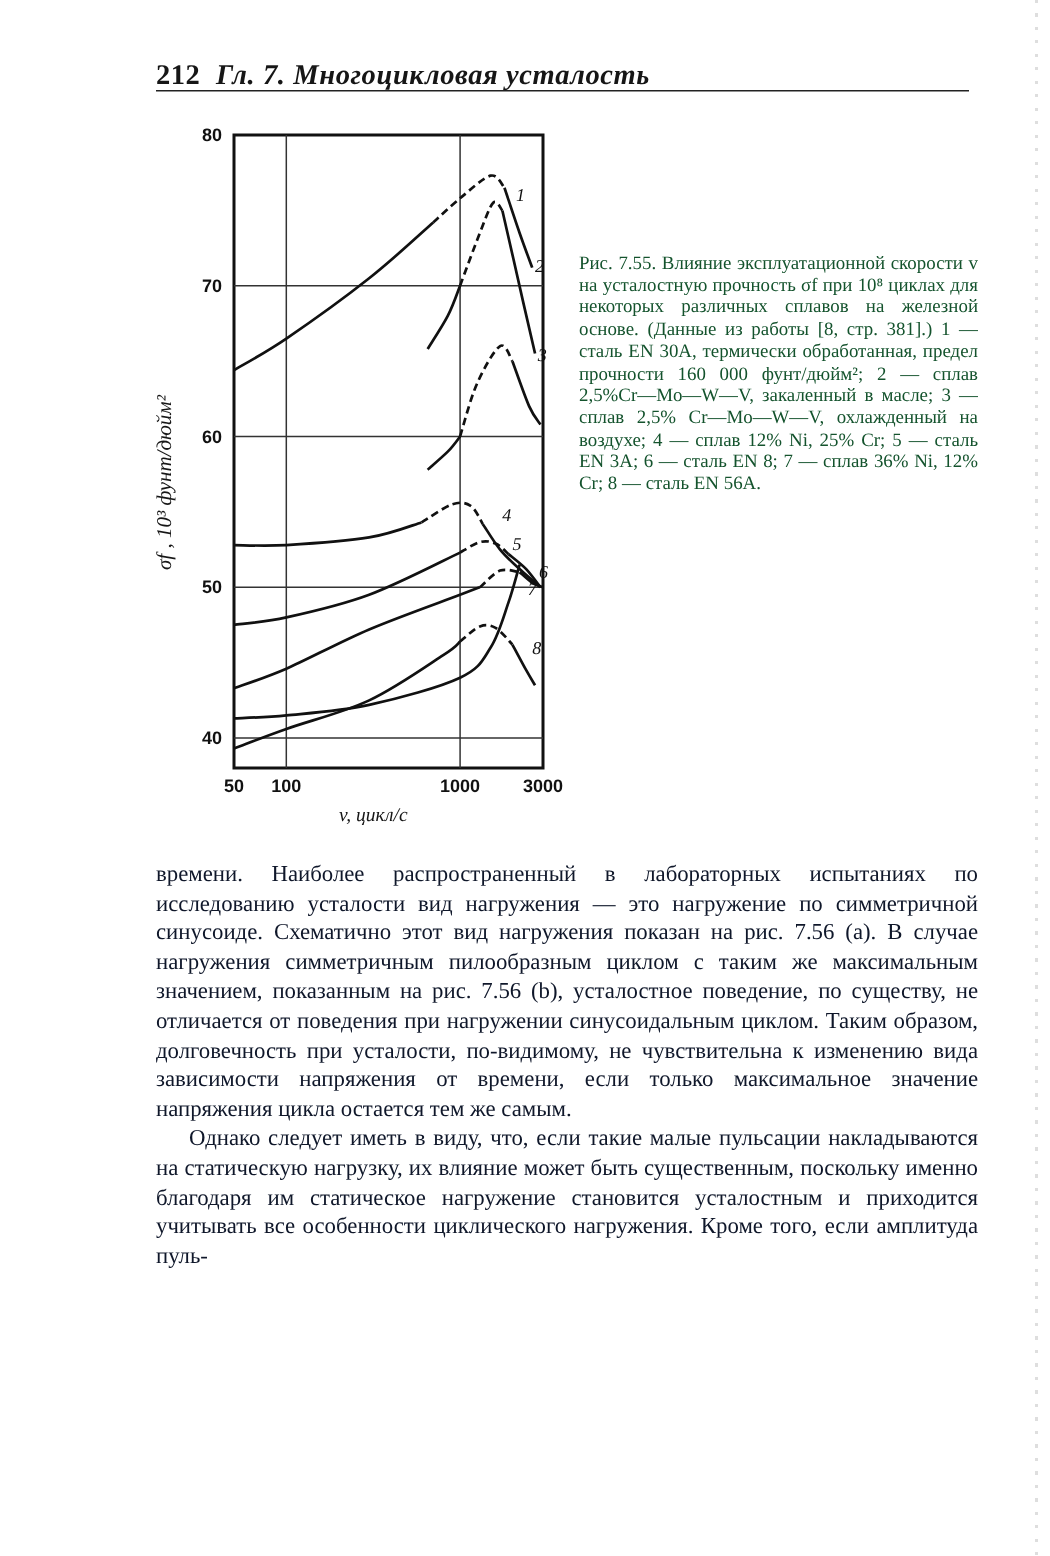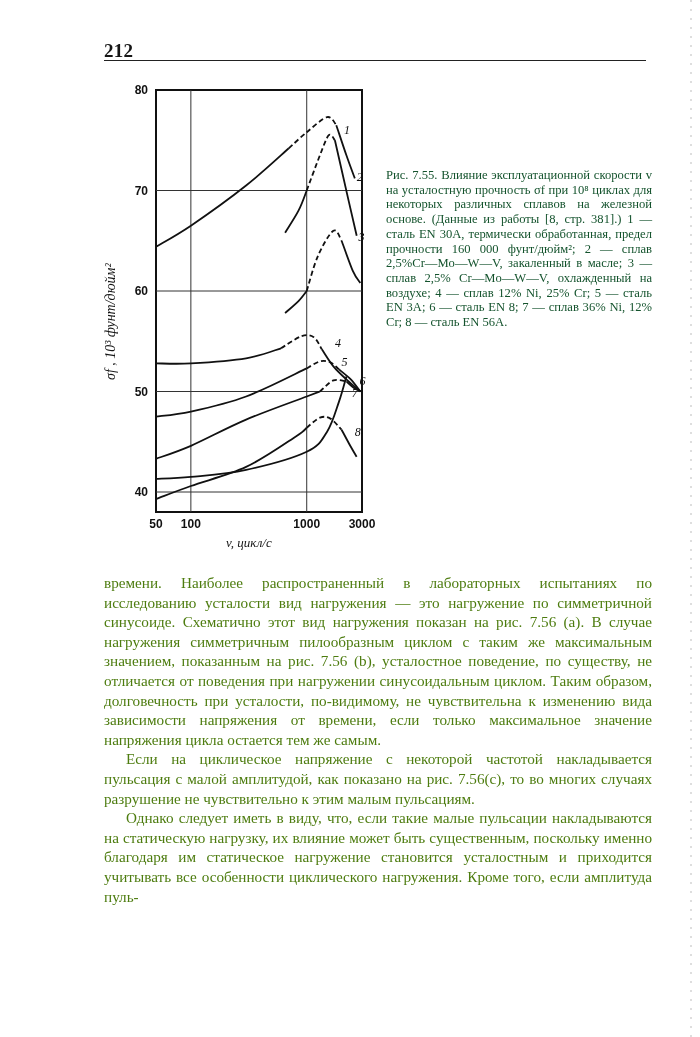--- a/index.html
+++ b/index.html
@@ -15,40 +15,41 @@
   .running-head .title { position: absolute; left: 40px; top: 2px; font-style: italic; font-weight: bold; letter-spacing: 0.4px; }
   #chart { position: absolute; left: 0; top: 0; width: 700px; height: 570px; }
   .caption {
     position: absolute; left: 386px; top: 168px; width: 266px;
     font-size: 12.6px; line-height: 14.7px; text-align: justify; color: #14532d;
   }
   .caption .lead { font-weight: normal; }
   .caption p { margin: 0; }
   .body-text {
     position: absolute; left: 104px; top: 573px; width: 548px;
-    font-size: 15.2px; line-height: 19.6px; text-align: justify; color: #4d7c0f;
+    font-size: 15.2px; line-height: 19.6px; text-align: justify; color: #0f172a;
   }
   .body-text p { margin: 0; }
   .body-text p.indent { text-indent: 22px; }
   .scan-edge {
     position: absolute; right: 8px; top: 0; width: 2px; height: 1037px;
     background: repeating-linear-gradient(to bottom, #c8c8c8 0 2px, transparent 2px 9px);
     opacity: 0.6;
   }
   .axis-label-y {
     position: absolute; left: 103px; top: 380px; transform-origin: 0 0; transform: rotate(-90deg);
     font-size: 14px; font-style: italic; white-space: nowrap;
   }
   .axis-label-x { position: absolute; left: 226px; top: 535px; font-size: 13px; font-style: italic; }
 </style>
 </head>
 <body>
 
 <div class="running-head">
   <span class="pno">212</span>
+  <span class="title">Гл. 7. Многоцикловая усталость</span>
 </div>
 
 <svg id="chart" viewBox="0 0 700 570">
   <g id="grid">
       <rect x="156" y="90" width="206" height="422" fill="none" stroke="#111" stroke-width="2"></rect>
       <line x1="156" y1="492" x2="362" y2="492" stroke="#333" stroke-width="1"></line>
       <line x1="156" y1="391.5" x2="362" y2="391.5" stroke="#333" stroke-width="1"></line>
       <line x1="156" y1="291" x2="362" y2="291" stroke="#333" stroke-width="1"></line>
       <line x1="156" y1="190.5" x2="362" y2="190.5" stroke="#333" stroke-width="1"></line>
       <line x1="190.87452436534898" y1="90" x2="190.87452436534898" y2="512" stroke="#333" stroke-width="1"></line>
@@ -120,17 +121,16 @@
 <div class="axis-label-y">σf , 10³ фунт/дюйм²</div>
 <div class="axis-label-x">v, цикл/с</div>
 
 <div class="caption">
   <p><span class="lead">Рис. 7.55.</span>
   <span>Влияние эксплуатационной скорости v на усталостную прочность σf при 10⁸ циклах для некоторых различных сплавов на железной основе. (Данные из работы [8, стр. 381].) 1 — сталь EN 30A, термически обработанная, предел прочности 160 000 фунт/дюйм²; 2 — сплав 2,5%Cr—Mo—W—V, закаленный в масле; 3 — сплав 2,5% Cr—Mo—W—V, охлажденный на воздухе; 4 — сплав 12% Ni, 25% Cr; 5 — сталь EN 3A; 6 — сталь EN 8; 7 — сплав 36% Ni, 12% Cr; 8 — сталь EN 56A.</span></p>
 </div>
 
 <div class="body-text">
   <p>времени. Наиболее распространенный в лабораторных испытаниях по исследованию усталости вид нагружения — это нагружение по симметричной синусоиде. Схематично этот вид нагружения показан на рис. 7.56 (a). В случае нагружения симметричным пилообразным циклом с таким же максимальным значением, показанным на рис. 7.56 (b), усталостное поведение, по существу, не отличается от поведения при нагружении синусоидальным циклом. Таким образом, долговечность при усталости, по-видимому, не чувствительна к изменению вида зависимости напряжения от времени, если только максимальное значение напряжения цикла остается тем же самым.</p>
-  <p class="indent">Если на циклическое напряжение с некоторой частотой накладывается пульсация с малой амплитудой, как показано на рис. 7.56(c), то во многих случаях разрушение не чувствительно к этим малым пульсациям.</p>
   <p class="indent">Однако следует иметь в виду, что, если такие малые пульсации накладываются на статическую нагрузку, их влияние может быть существенным, поскольку именно благодаря им статическое нагружение становится усталостным и приходится учитывать все особенности циклического нагружения. Кроме того, если амплитуда пуль-</p>
 </div>
 
 <div class="scan-edge"></div>
 
 </body></html>

